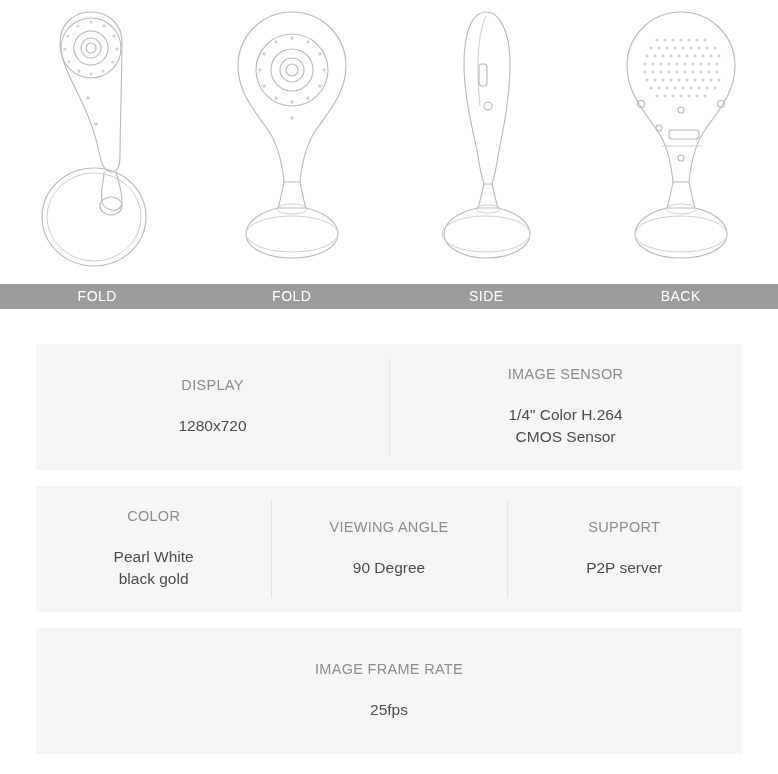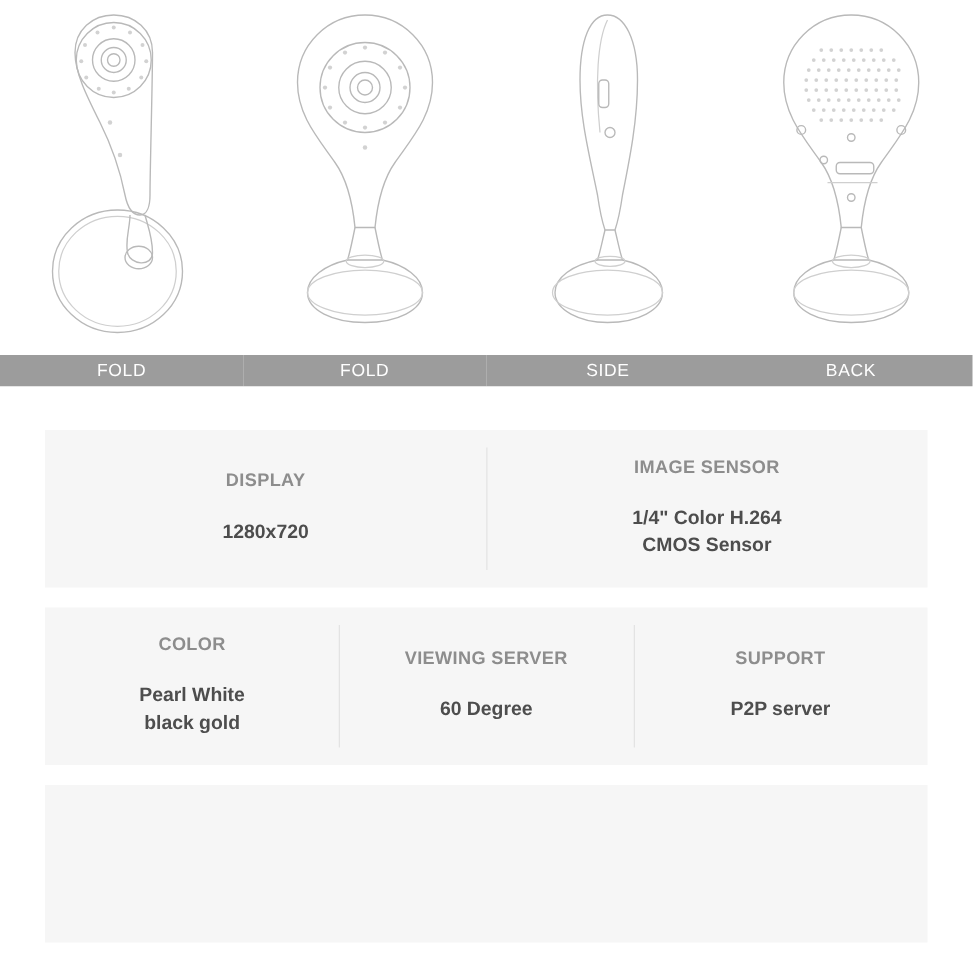--- a/index.html
+++ b/index.html
@@ -57,21 +57,20 @@
   .specs {
     padding: 24px 36px 0 36px;
     box-sizing: border-box;
     width: 778px;
   }
   .spec-row {
     display: flex;
     background: #f6f6f6;
     margin-bottom: 16px;
     height: 126px;
-    font-weight: bold;
   }
   .spec-cell {
     flex: 1 1 0;
     display: flex;
     flex-direction: column;
     align-items: center;
     justify-content: center;
     position: relative;
     padding: 0 8px;
     box-sizing: border-box;
@@ -347,26 +346,30 @@
         <div class="spec-value">1/4" Color H.264<br>CMOS Sensor</div>
       </div>
     </div>
 
     <div class="spec-row">
       <div class="spec-cell">
         <div class="spec-title">COLOR</div>
         <div class="spec-value">Pearl White<br>black gold</div>
       </div>
       <div class="spec-cell">
-        <div class="spec-title">VIEWING SERVER</div>
-        <div class="spec-value">60 Degree</div>
+        <div class="spec-title">VIEWING ANGLE</div>
+        <div class="spec-value">90 Degree</div>
       </div>
       <div class="spec-cell">
         <div class="spec-title">SUPPORT</div>
         <div class="spec-value">P2P server</div>
       </div>
     </div>
 
     <div class="spec-row">
+      <div class="spec-cell">
+        <div class="spec-title">IMAGE FRAME RATE</div>
+        <div class="spec-value">25fps</div>
+      </div>
     </div>
 
   </div>
 </div>
 
 </body></html>

